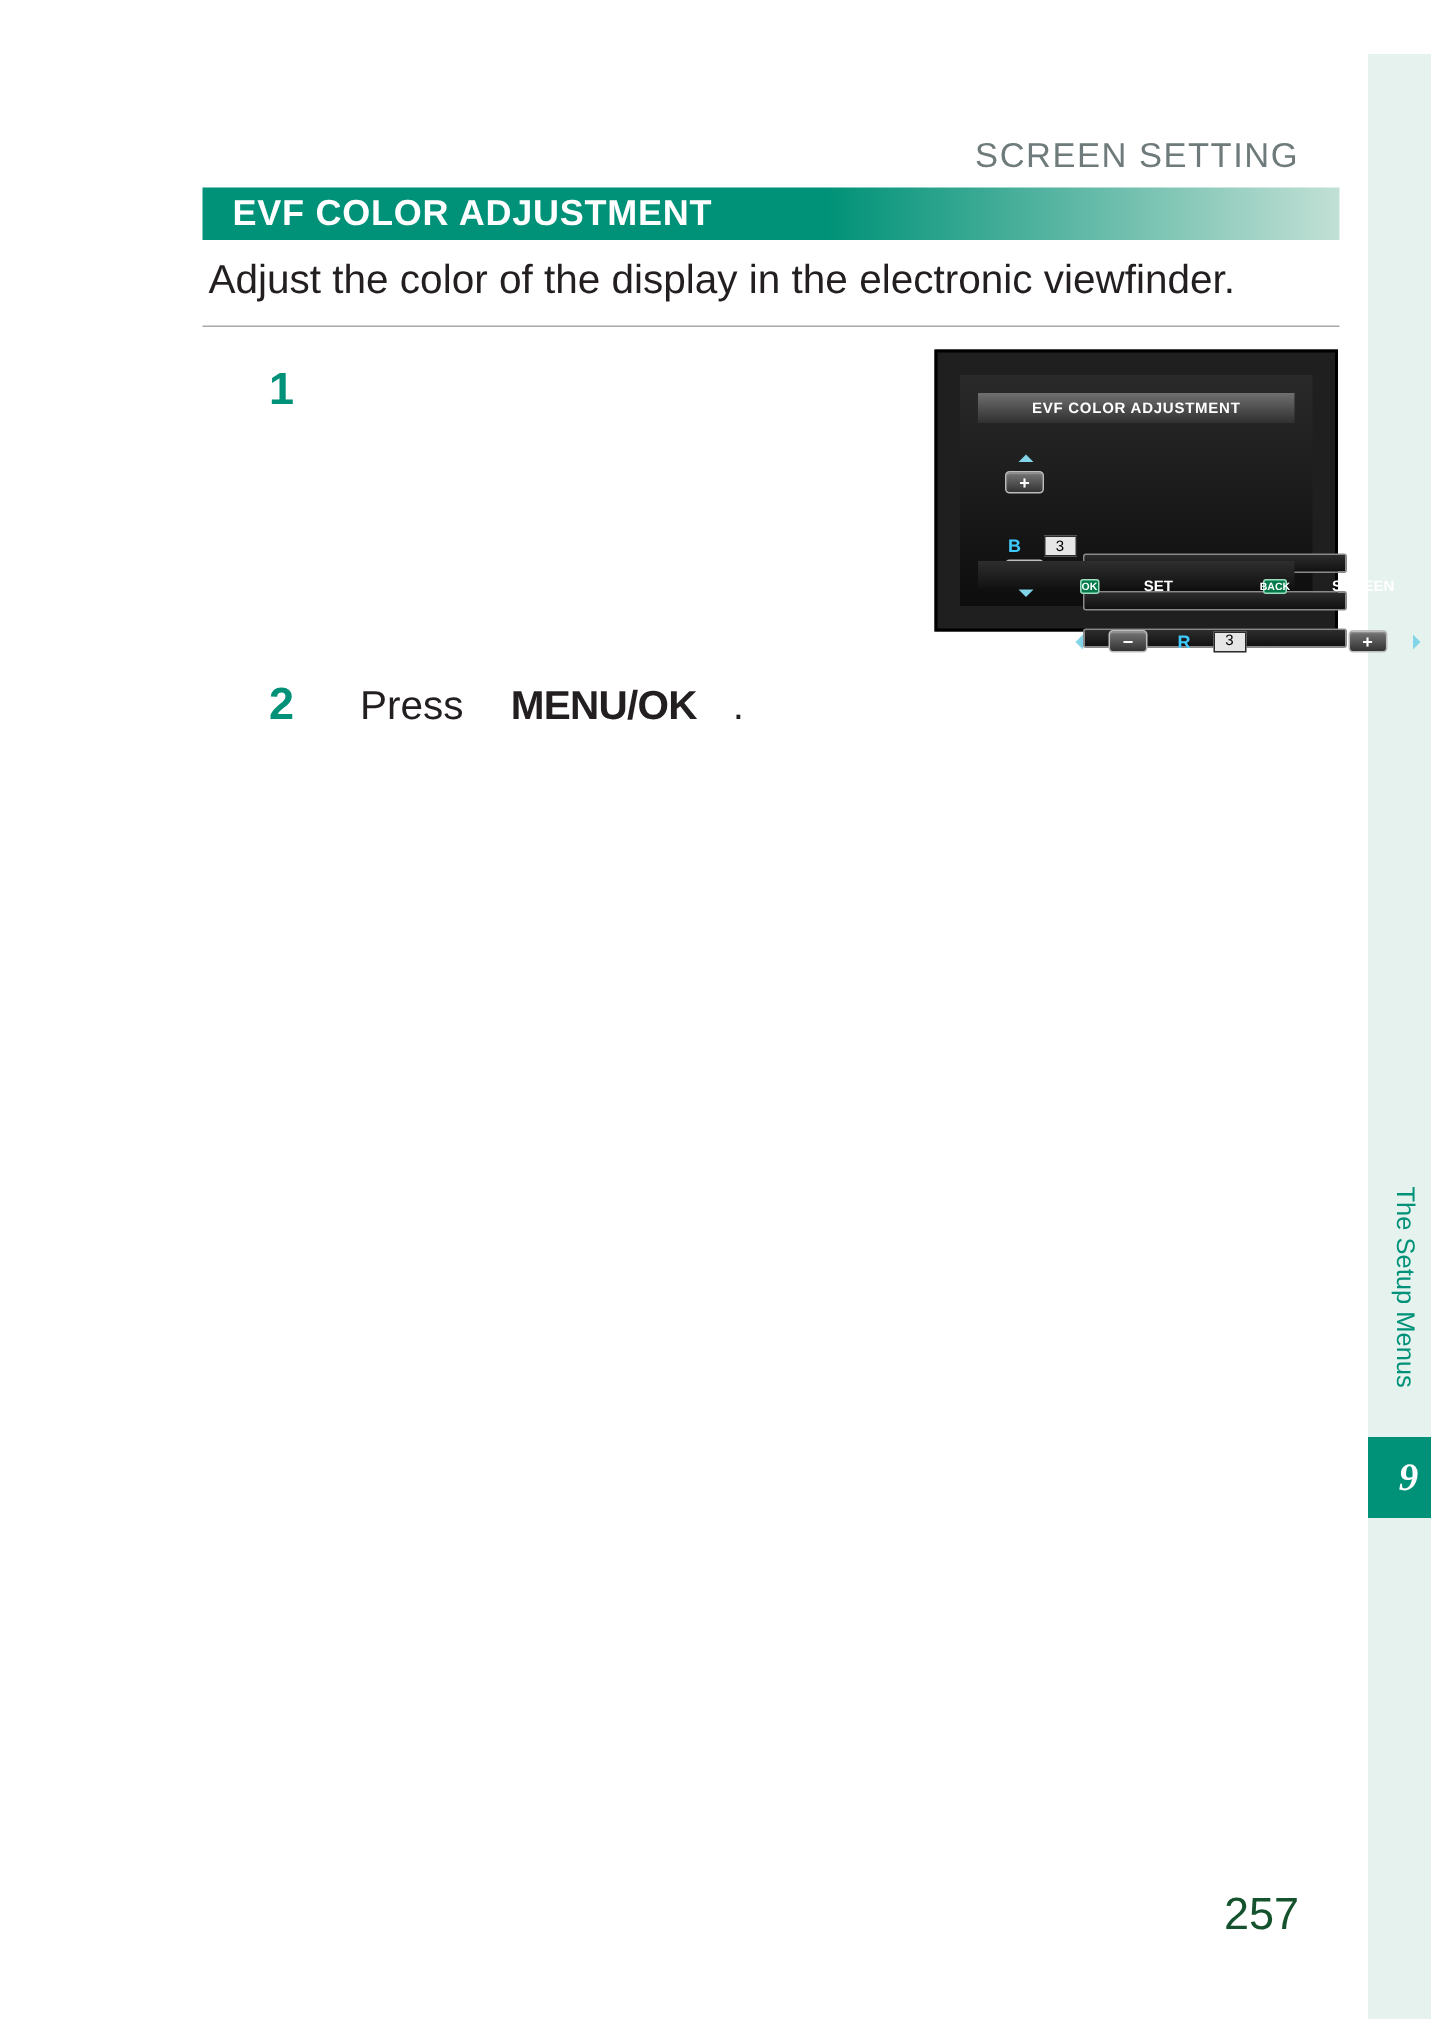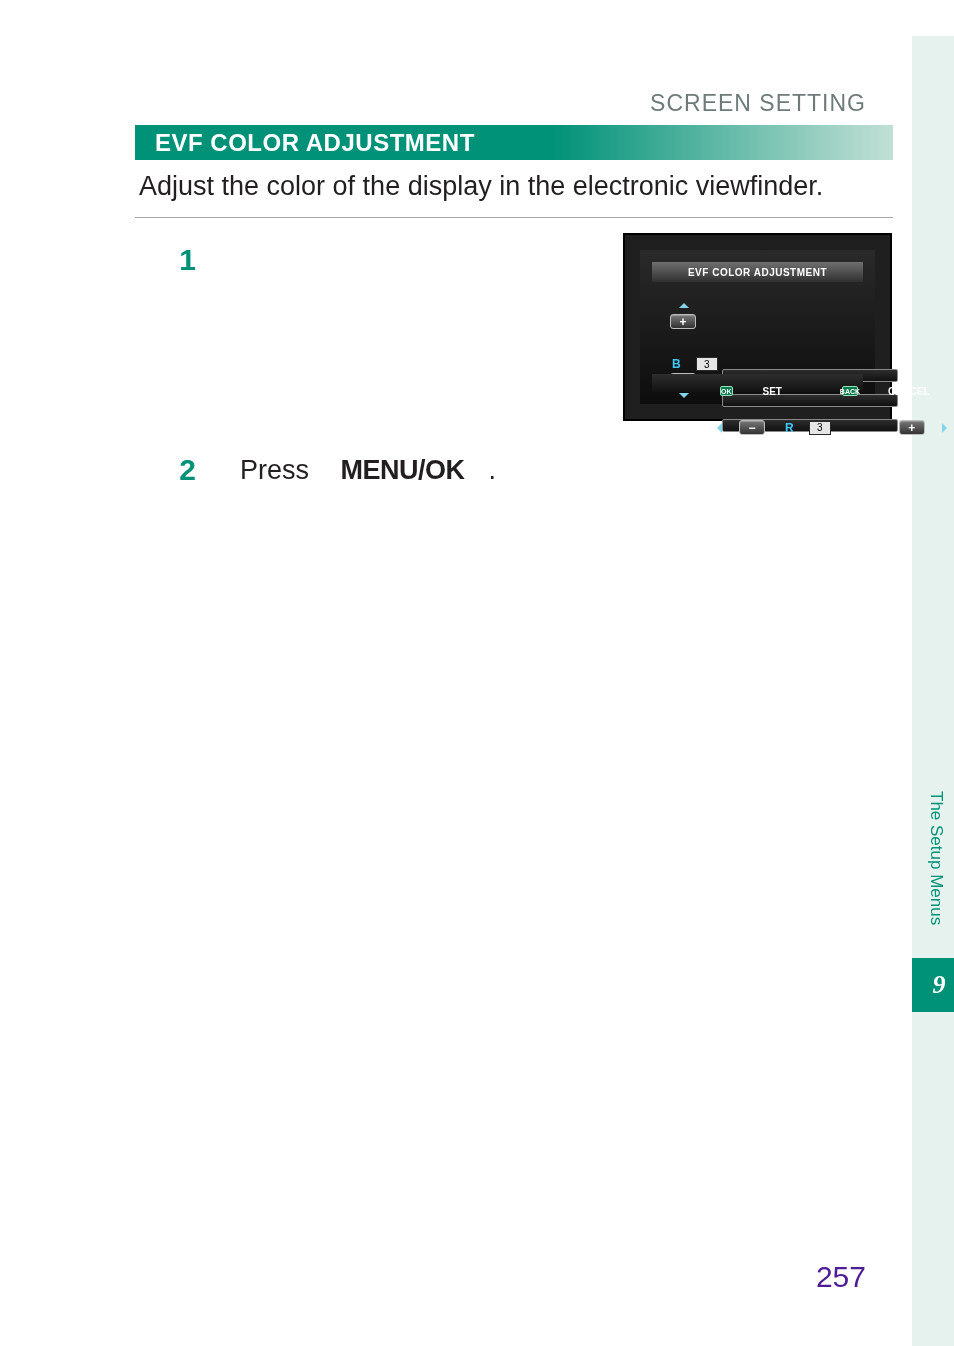--- a/index.html
+++ b/index.html
@@ -118,21 +118,21 @@
     position: absolute; right: 20px; top: 755px; writing-mode: vertical-rl;
     color: #009278; font-size: 17px; font-family: "Segoe UI", Arial, sans-serif;
   }
   .side-tab-num {
     position: absolute; right: 0; top: 922px; width: 54px; height: 54px; background: #009278;
     display: flex; align-items: center; justify-content: center;
   }
   .side-tab-num span { color: #fff; font-size: 26px; font-weight: 700; font-style: italic; font-family: Georgia, "Times New Roman", serif; }
 
   .page-num {
-    position: absolute; right: 100px; bottom: 64px; font-size: 30px; color: #4c1d95;
+    position: absolute; right: 100px; bottom: 64px; font-size: 30px; color: #14532d;
   }
 </style>
 </head>
 <body>
 
 <div class="page-edge"></div>
 
 <div class="header-right">SCREEN SETTING</div>
 
 <div class="section-bar">
@@ -192,21 +192,21 @@
       <div class="h-gap"></div>
       <div class="pill">+</div>
       <div class="tri-r"></div>
     </div>
 
     <div class="evf-footer">
       <span class="btn-chip">OK</span>
       <span>SET</span>
       <div class="footer-gap"></div>
       <span class="btn-chip">BACK</span>
-      <span>CANCEL</span>
+      <span>SCREEN</span>
     </div>
   </div>
 </div>
 
 <div class="side-tab-text">The Setup Menus</div>
 <div class="side-tab-num">
   <span>9</span>
 </div>
 
 <div class="page-num">257</div>

